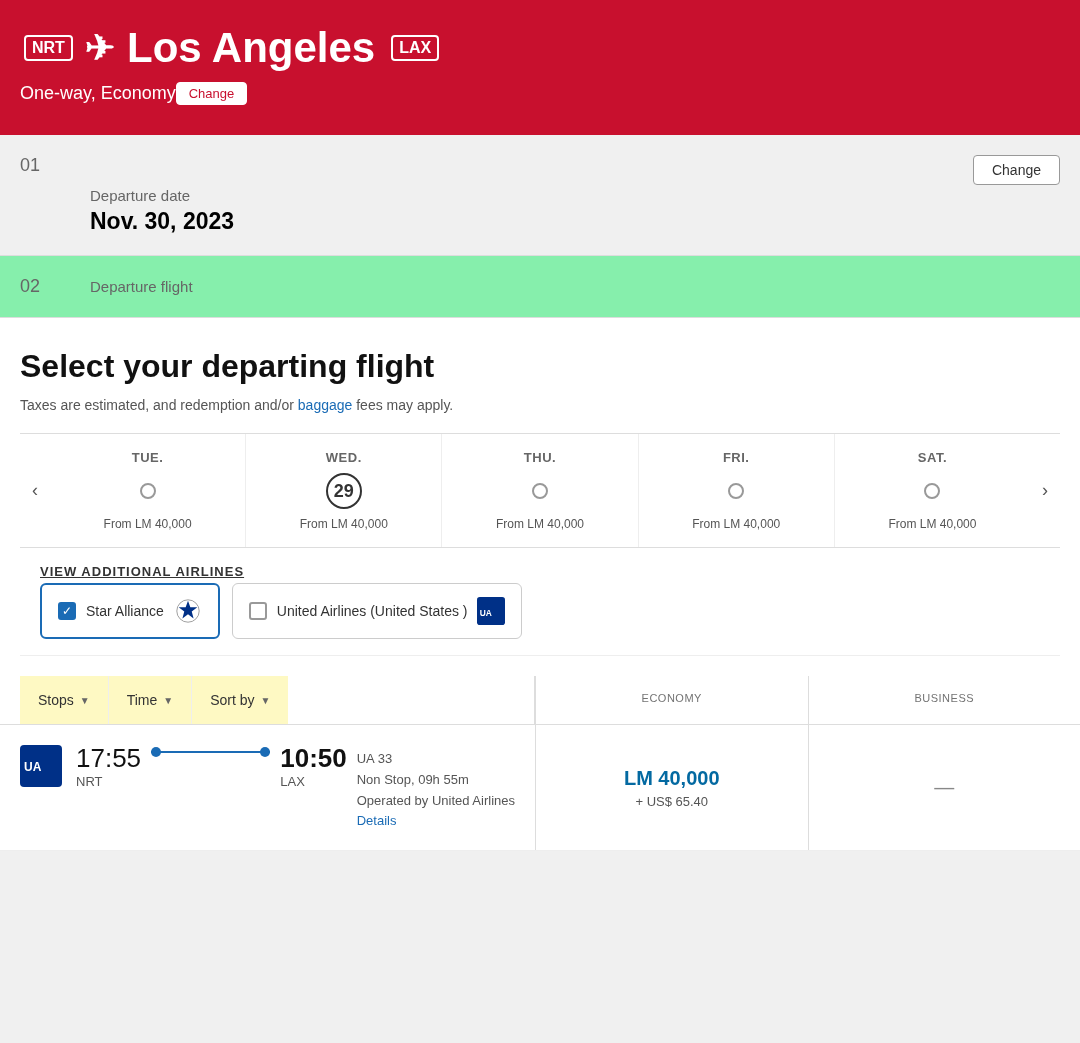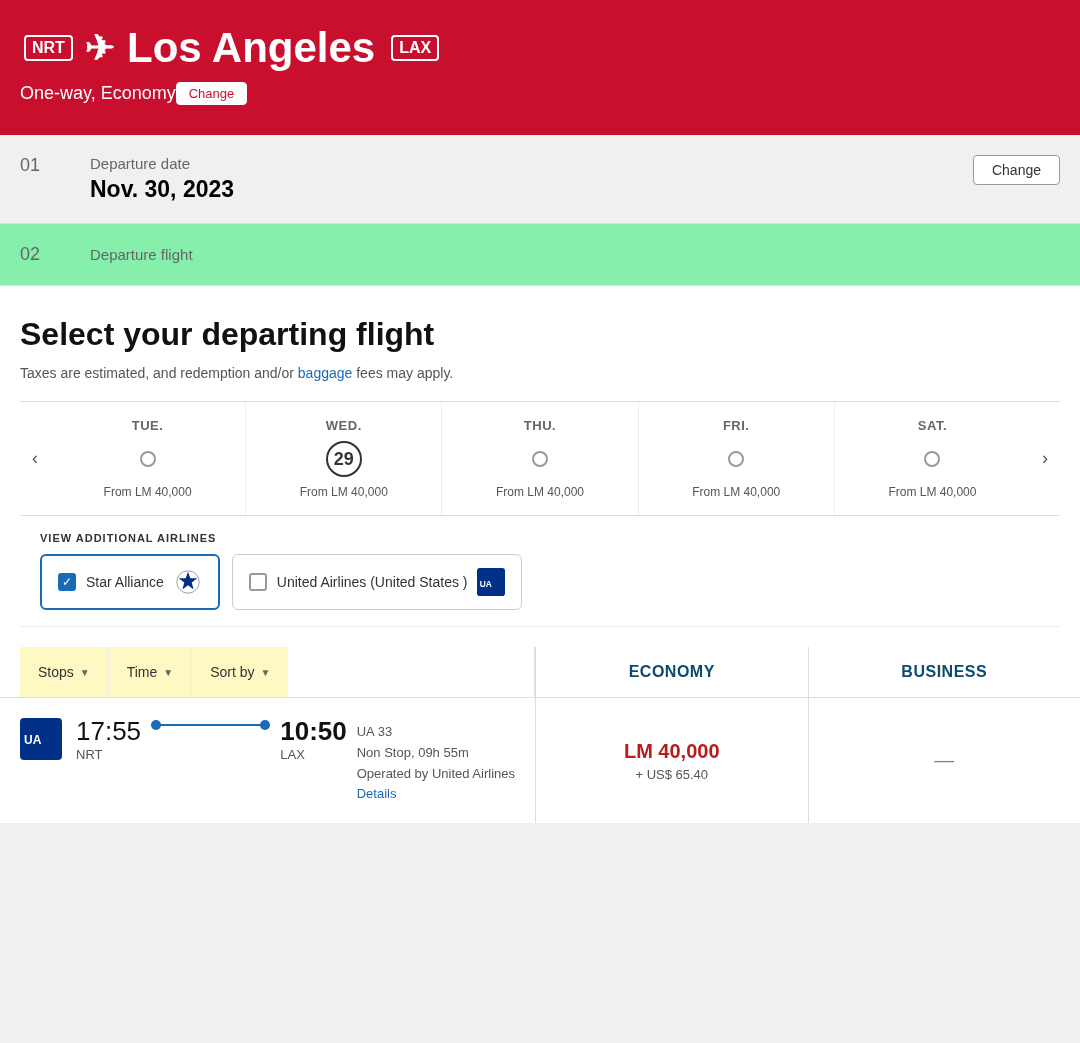--- a/index.html
+++ b/index.html
@@ -57,20 +57,21 @@
       gap: 40px;
       border-bottom: 1px solid #ddd;
     }
     .step-number {
       font-size: 18px;
       color: #666;
       min-width: 30px;
     }
     .step-content {
       flex: 1;
+      margin-top: 32px;
     }
     .step-label {
       font-size: 15px;
       color: #666;
     }
     .step-value {
       font-size: 23px;
       font-weight: bold;
       margin-top: 4px;
     }
@@ -188,25 +189,26 @@
       font-size: 12px;
       color: #555;
     }
 
     
     .airlines-section {
       padding: 16px 20px;
       border-bottom: 1px solid #eee;
     }
     .airlines-label {
-      font-size: 11px;
+      font-size: 13px;
       font-weight: bold;
       letter-spacing: 1px;
       color: #333;
-      margin-bottom: 10px;
+      margin-bottom: 4px;
+      text-decoration: underline;
     }
     .airlines-list {
       display: flex;
       gap: 12px;
     }
     .airline-card {
       border: 1px solid #ccc;
       border-radius: 6px;
       padding: 12px 16px;
       display: flex;
@@ -280,24 +282,24 @@
     }
     .filter-btn:last-child { border-right: none; }
     .filter-caret {
       font-size: 10px;
       color: #666;
     }
     .filter-col-header {
       flex: 1;
       text-align: center;
       padding: 16px 8px;
-      font-size: 16px;
-      font-weight: bold;
+      font-size: 11px;
+      font-weight: normal;
       letter-spacing: 0.5px;
-      color: #0c4a6e;
+      color: #737373;
       border-left: 1px solid #ddd;
     }
     .filter-cols {
       display: flex;
       flex: 1;
     }
 
     
     .flight-row {
       display: flex;
@@ -395,21 +397,21 @@
       border-left: 1px solid #ddd;
       display: flex;
       align-items: center;
       justify-content: center;
       padding: 16px;
       text-align: center;
     }
     .price-value {
       font-size: 20px;
       font-weight: bold;
-      color: #b91c1c;
+      color: #0369a1;
       text-align: right;
     }
     .price-sub {
       font-size: 13px;
       color: #555;
       margin-top: 4px;
     }
     .price-dash {
       font-size: 20px;
       color: #888;

